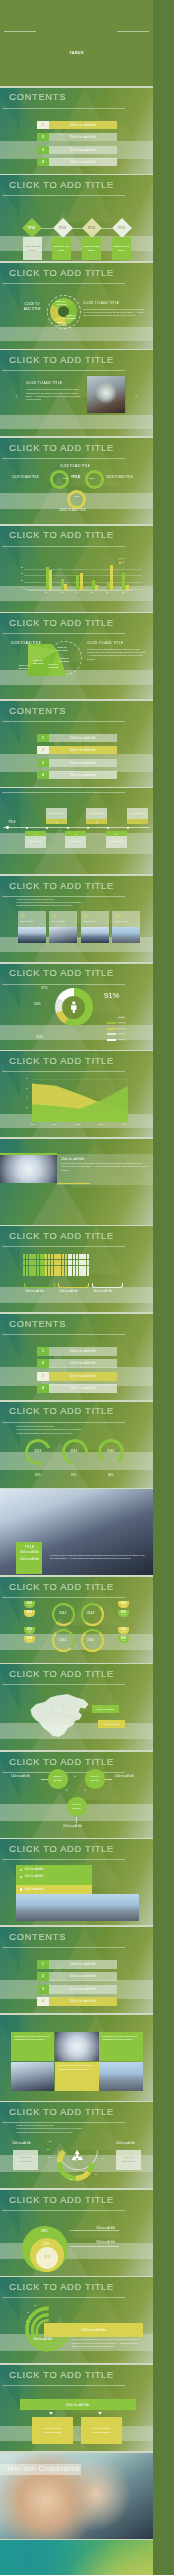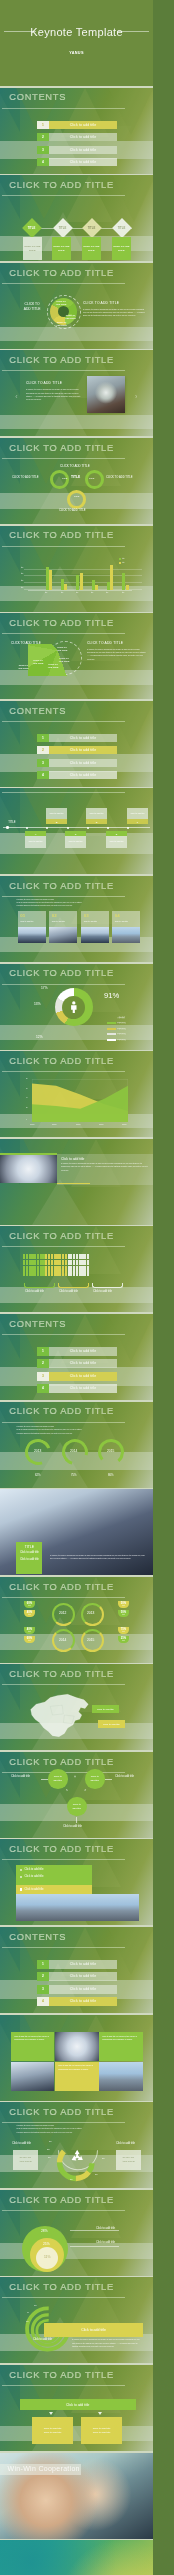--- a/index.html
+++ b/index.html
@@ -130,21 +130,20 @@
     border-right:2.2px solid transparent; border-top:3.3px solid rgba(255,255,255,.85); }
 </style>
 </head>
 <body>
 
 <div class="deck">
 
   <section class="slide cover">
     <div class="cover-rule l"></div>
     <div class="cover-rule r"></div>
-    <div class="cover-title">Keynote Template</div>
     <div class="cover-logo">YANUS</div>
   </section>
 
   <section class="slide">
     <div class="bgbase"></div>
     <div class="poly">
       <i class="tri" style="left:-5.5px;top:-3.3px;border-width:0 25px 48px 0;border-color:transparent rgba(30,110,95,.55) transparent transparent;"></i>
       <i class="tri" style="left:16.4px;top:0;border-width:48px 23px 0 23px;border-color:rgba(104,140,50,.5) transparent transparent transparent;"></i>
       <i class="tri" style="left:61px;top:0;border-width:0 24px 49px 24px;border-color:transparent transparent rgba(150,170,90,.38) transparent;"></i>
       <i class="tri" style="left:107px;top:-2.2px;border-width:50px 24px 0 24px;border-color:rgba(120,150,60,.45) transparent transparent transparent;"></i>

